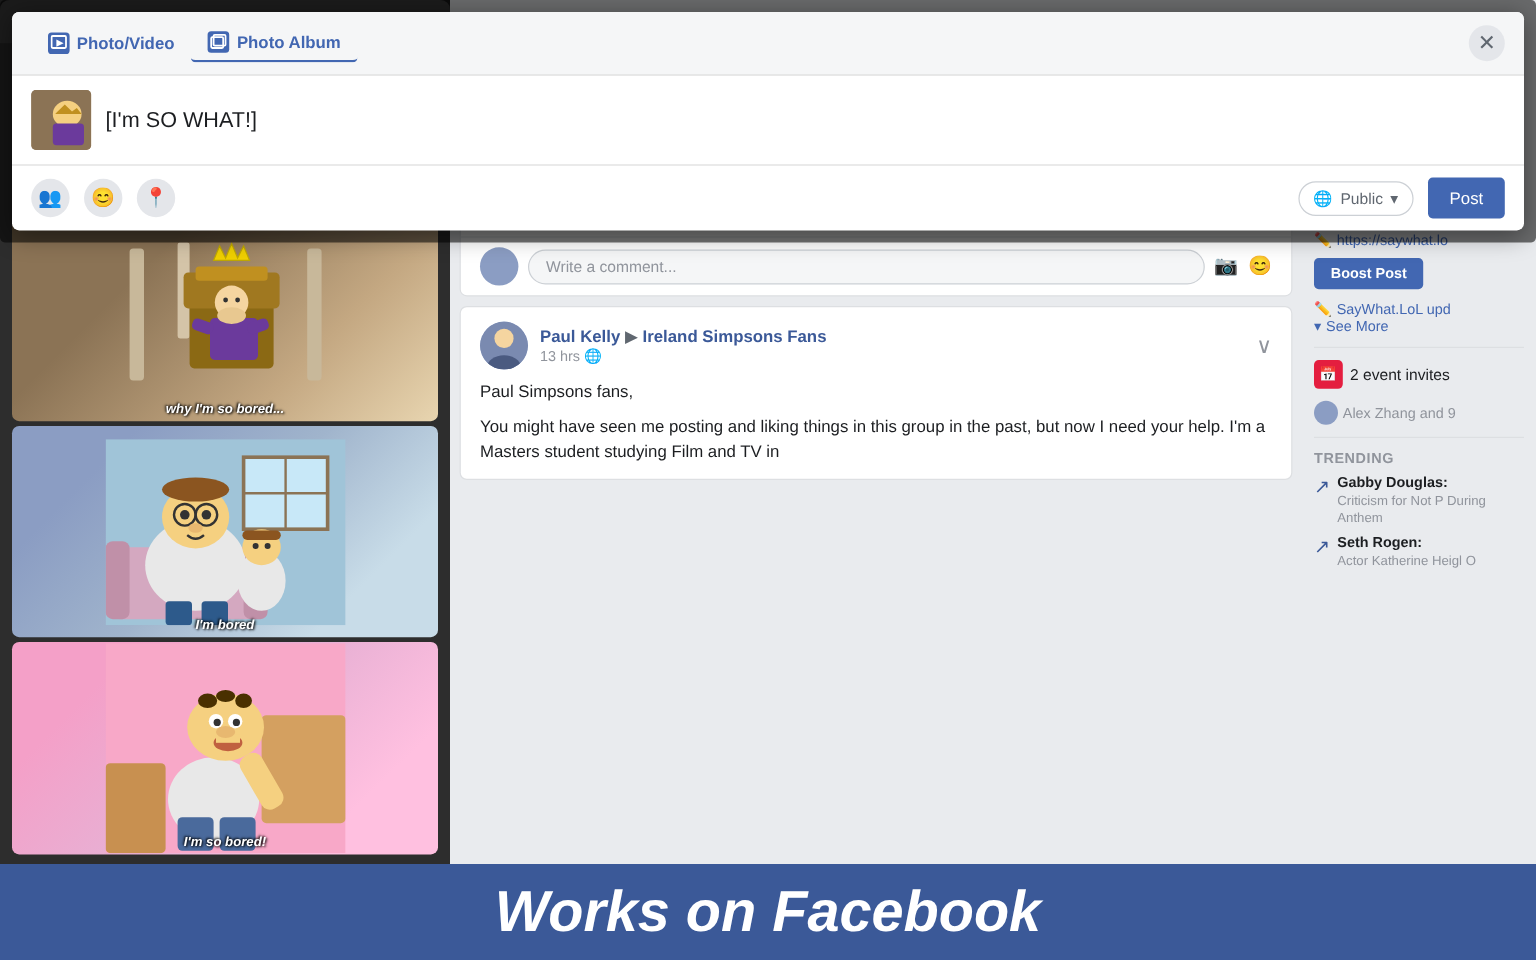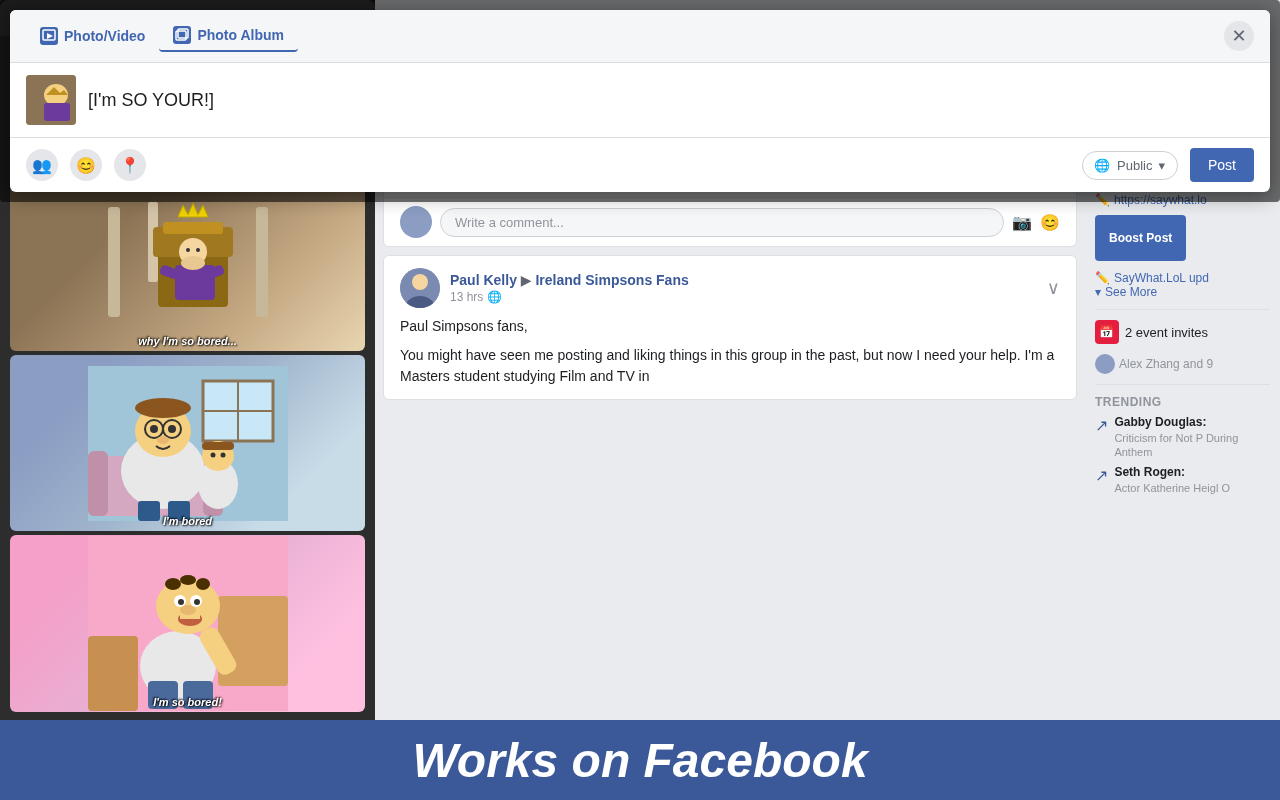--- a/index.html
+++ b/index.html
@@ -532,21 +532,21 @@
       overflow: hidden;
       text-overflow: ellipsis;
       display: block;
     }
 
     .rs-boost-btn {
       background: #4267b2;
       color: #fff;
       border: none;
       border-radius: 4px;
-      padding: 16px 14px;
+      padding: 6px 14px;
       font-size: 12px;
       font-weight: 600;
       cursor: pointer;
       margin: 4px 0;
     }
 
     .rs-see-more {
       display: flex;
       align-items: center;
       gap: 4px;
@@ -793,21 +793,21 @@
 
           <div class="fb-modal-body">
             <div class="fb-post-thumb">
               <svg width="50" height="50" viewBox="0 0 50 50">
                 <rect x="0" y="0" width="50" height="50" fill="#8b7355"></rect>
                 <ellipse cx="30" cy="20" rx="12" ry="11" fill="#f5d080"></ellipse>
                 <polygon points="22,18 28,12 34,18 38,15 42,20 20,20" fill="#c09020"></polygon>
                 <rect x="18" y="28" width="26" height="18" fill="#6b3a9c" rx="3"></rect>
               </svg>
             </div>
-            <div class="fb-post-text">[I'm SO YOUR!]</div>
+            <div class="fb-post-text">[I'm SO WHAT!]</div>
           </div>
 
           <div class="fb-modal-actions">
             <div class="fb-action-icon">👥</div>
             <div class="fb-action-icon">😊</div>
             <div class="fb-action-icon">📍</div>
             <div class="fb-spacer"></div>
             <button class="fb-audience-btn">
               <span>🌐</span>
               <span>Public</span>

